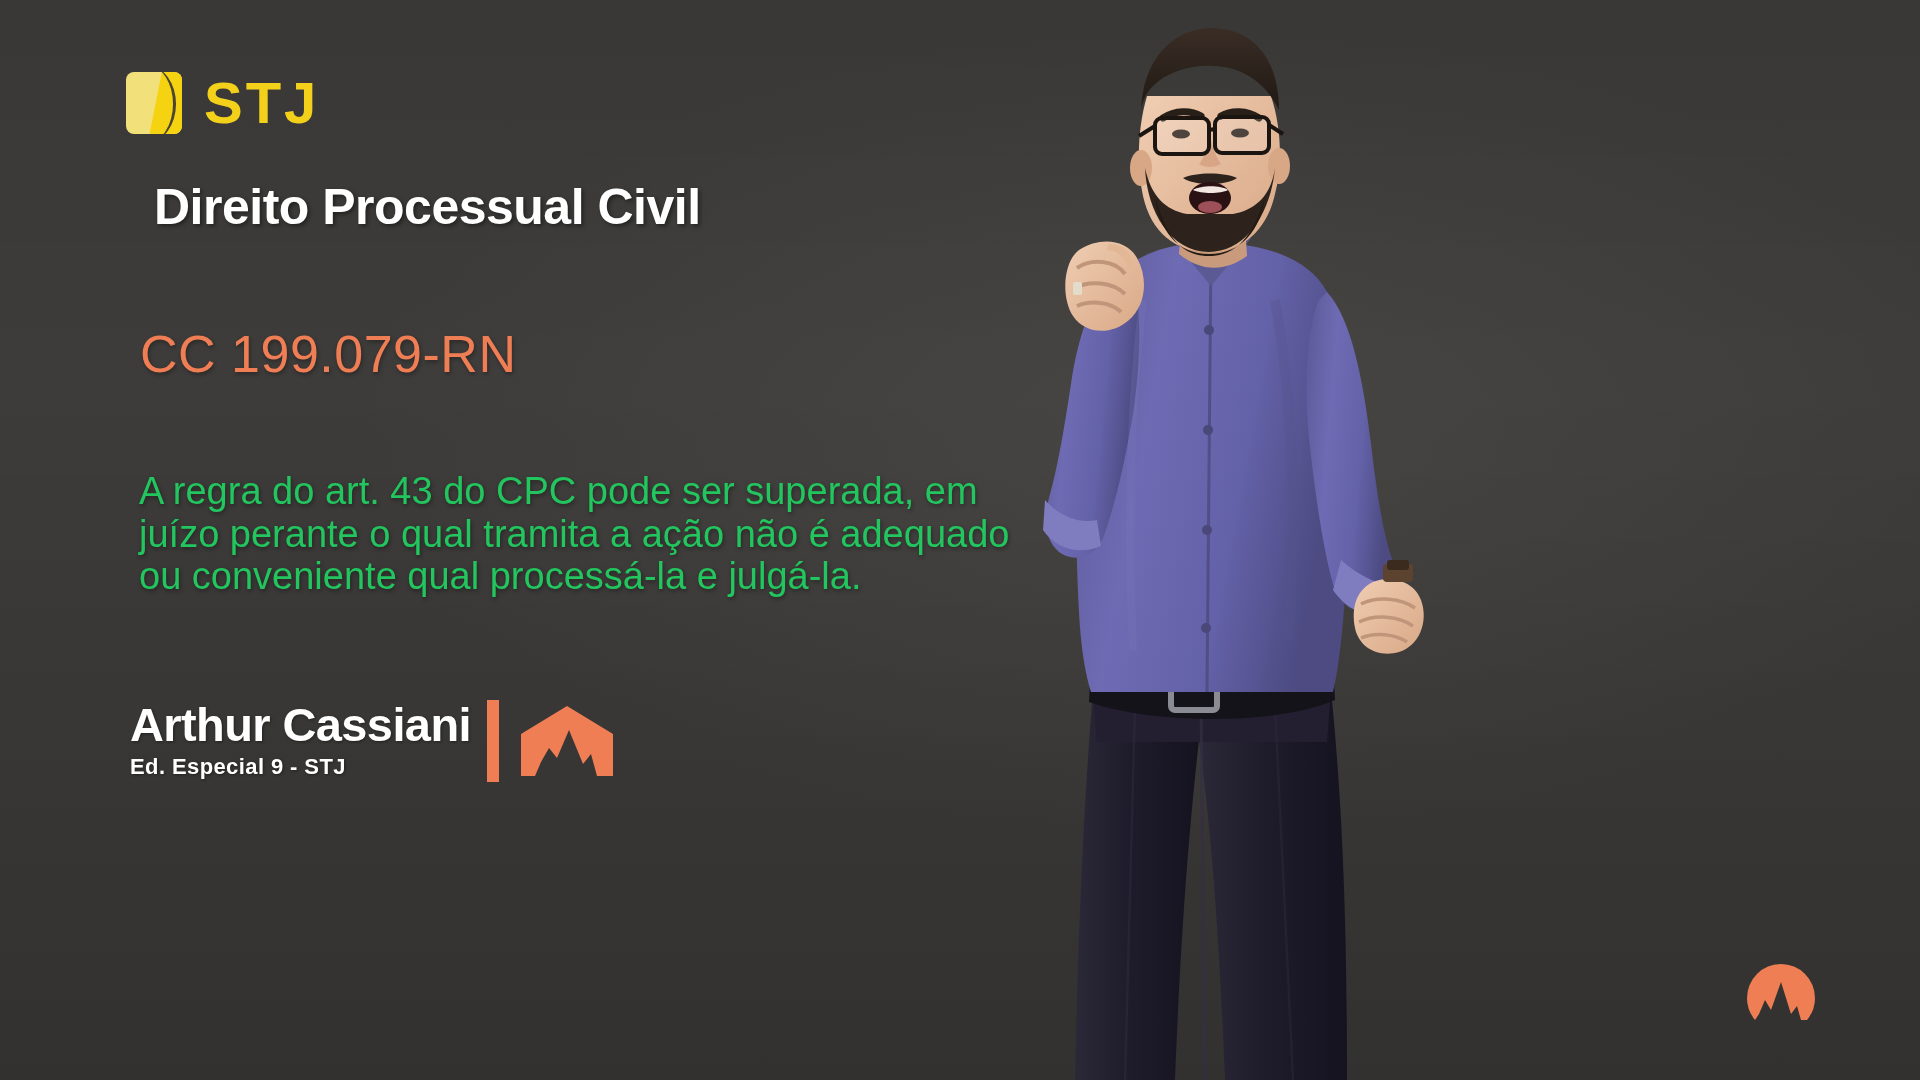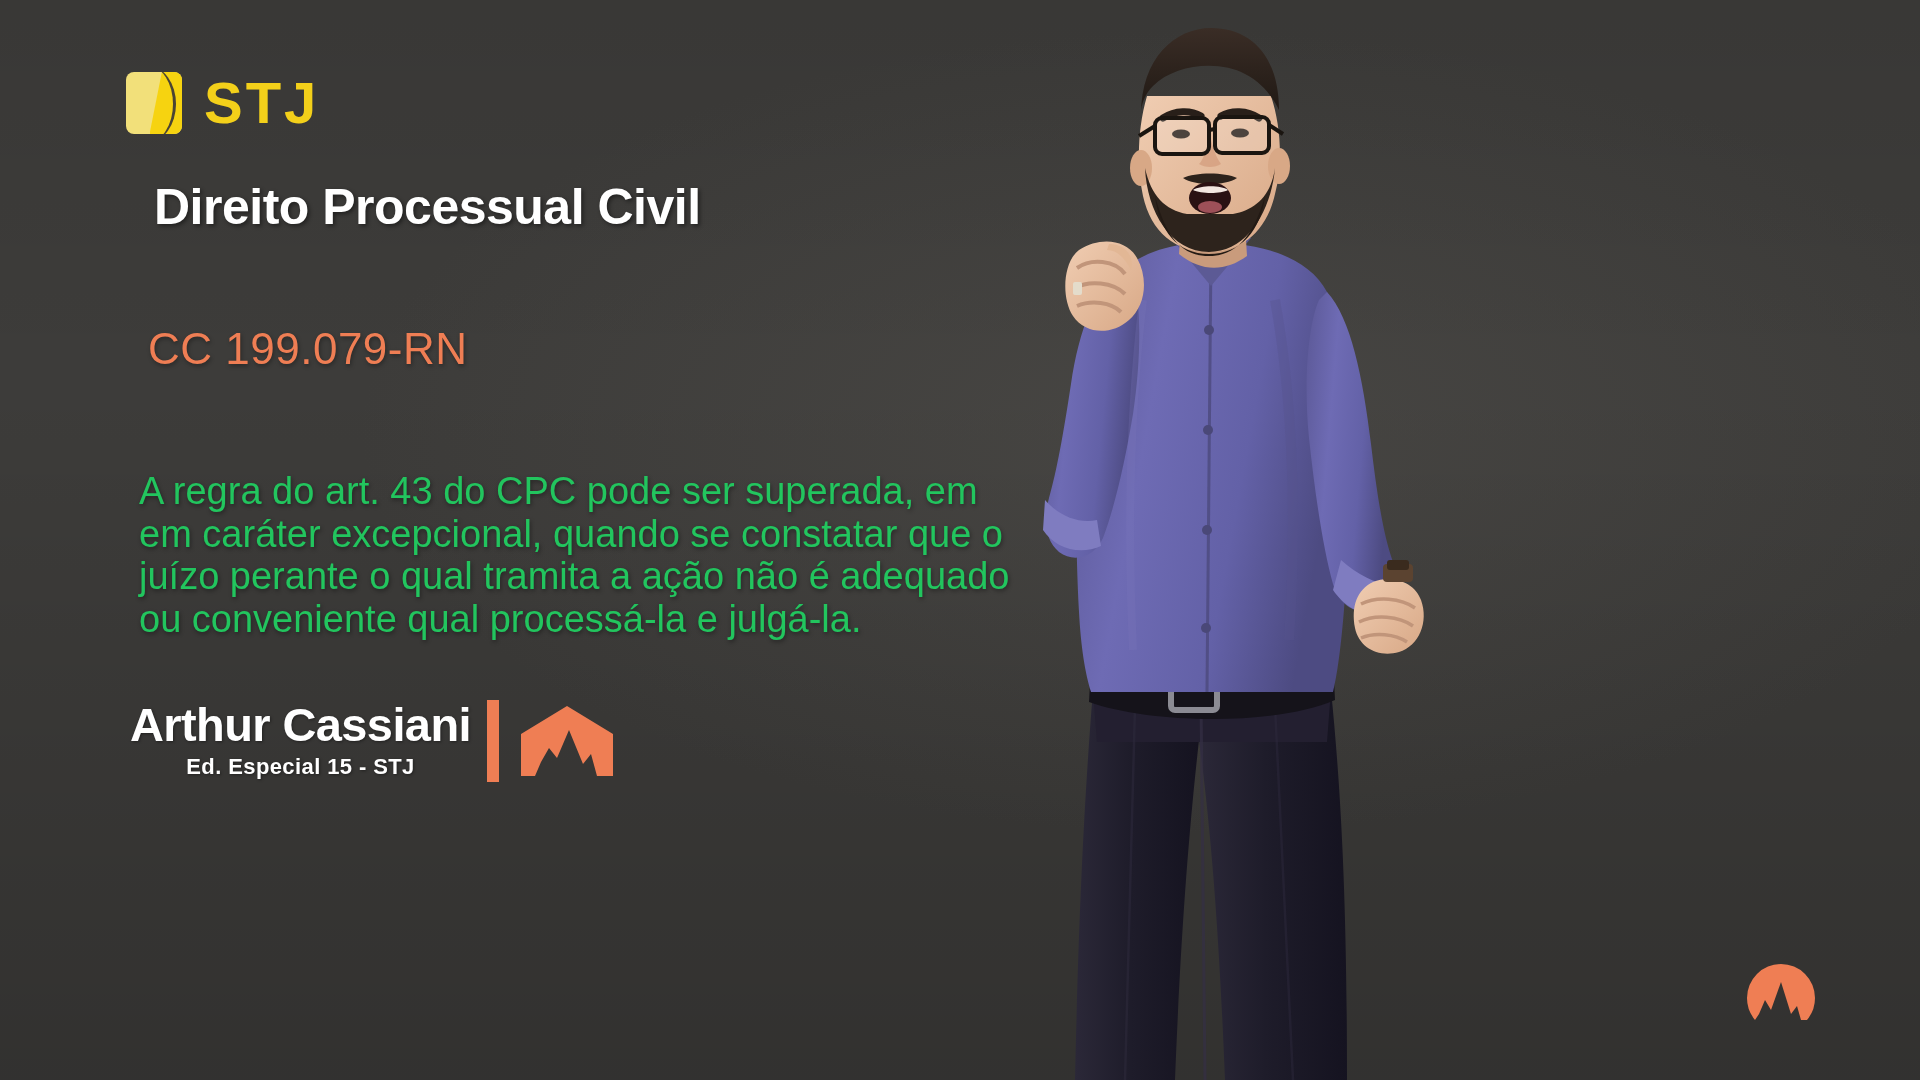--- a/index.html
+++ b/index.html
@@ -70,46 +70,45 @@
     font-size:50px; font-weight:bold;
     color:#ffffff;
     letter-spacing:-0.5px;
     text-shadow:2px 2px 4px rgba(0,0,0,0.45);
     white-space:nowrap;
   }
 
   
   #case-ref {
     position:absolute; left:140px; top:324px;
-    font-size:44px; font-weight:400;
+    font-size:52px; font-weight:400;
     color:#ef7e54;
     letter-spacing:0.5px;
     text-shadow:1px 2px 4px rgba(0,0,0,0.35);
     white-space:nowrap;
-    margin-left:8px;
   }
 
   
   #thesis {
     position:absolute; left:139px; top:470px;
     width:1230px;
     font-size:38px; font-weight:400;
     color:#22c55e;
     line-height:1.12;
     letter-spacing:0px;
     text-shadow:1px 2px 4px rgba(0,0,0,0.4);
   }
   #thesis .tline { display:block; white-space:nowrap; }
 
   
   #credit {
     position:absolute; left:130px; top:700px;
     display:flex; align-items:center;
   }
-  #credit-names { text-align:center; padding-right:14px; }
+  #credit-names { text-align:left; padding-right:14px; }
   #credit-name {
     font-size:47px; font-weight:bold; color:#ffffff;
     letter-spacing:-0.6px; line-height:1.0;
     text-shadow:1px 1px 3px rgba(0,0,0,0.4);
     white-space:nowrap;
   }
   #credit-sub {
     font-size:22px; font-weight:bold; color:#ffffff;
     letter-spacing:0.4px; line-height:1.2; margin-top:6px;
     text-shadow:1px 1px 3px rgba(0,0,0,0.4);
@@ -151,29 +150,28 @@
       </div>
       <div id="brand-text">STJ</div>
     </div>
 
     <div id="discipline">Direito Processual Civil</div>
 
     <div id="case-ref">CC 199.079-RN</div>
 
     <div id="thesis">
       <span class="tline">A regra do art. 43 do CPC pode ser superada, em</span>
-      <span class="tline">em caráter excepcional, quando se constatar que o</span>
       <span class="tline">juízo perante o qual tramita a ação não é adequado</span>
       <span class="tline">ou conveniente qual processá-la e julgá-la.</span>
     </div>
 
     <div id="credit">
       <div id="credit-names">
         <div id="credit-name">Arthur Cassiani</div>
-        <div id="credit-sub">Ed. Especial 15 - STJ</div>
+        <div id="credit-sub">Ed. Especial 9 - STJ</div>
       </div>
       <div id="credit-bar"></div>
       <svg id="credit-peak" viewBox="0 0 96 74">
         <path d="M2 72 L2 30 L48 2 L94 30 L94 72 L78 72 L72 50 L64 60 L50 26 L38 54 L30 44 L22 58 L16 72 Z" fill="#ef7e54"></path>
       </svg>
     </div>
   </div>
 
   <svg id="presenter" viewBox="0 0 520 1080">
     <defs>

